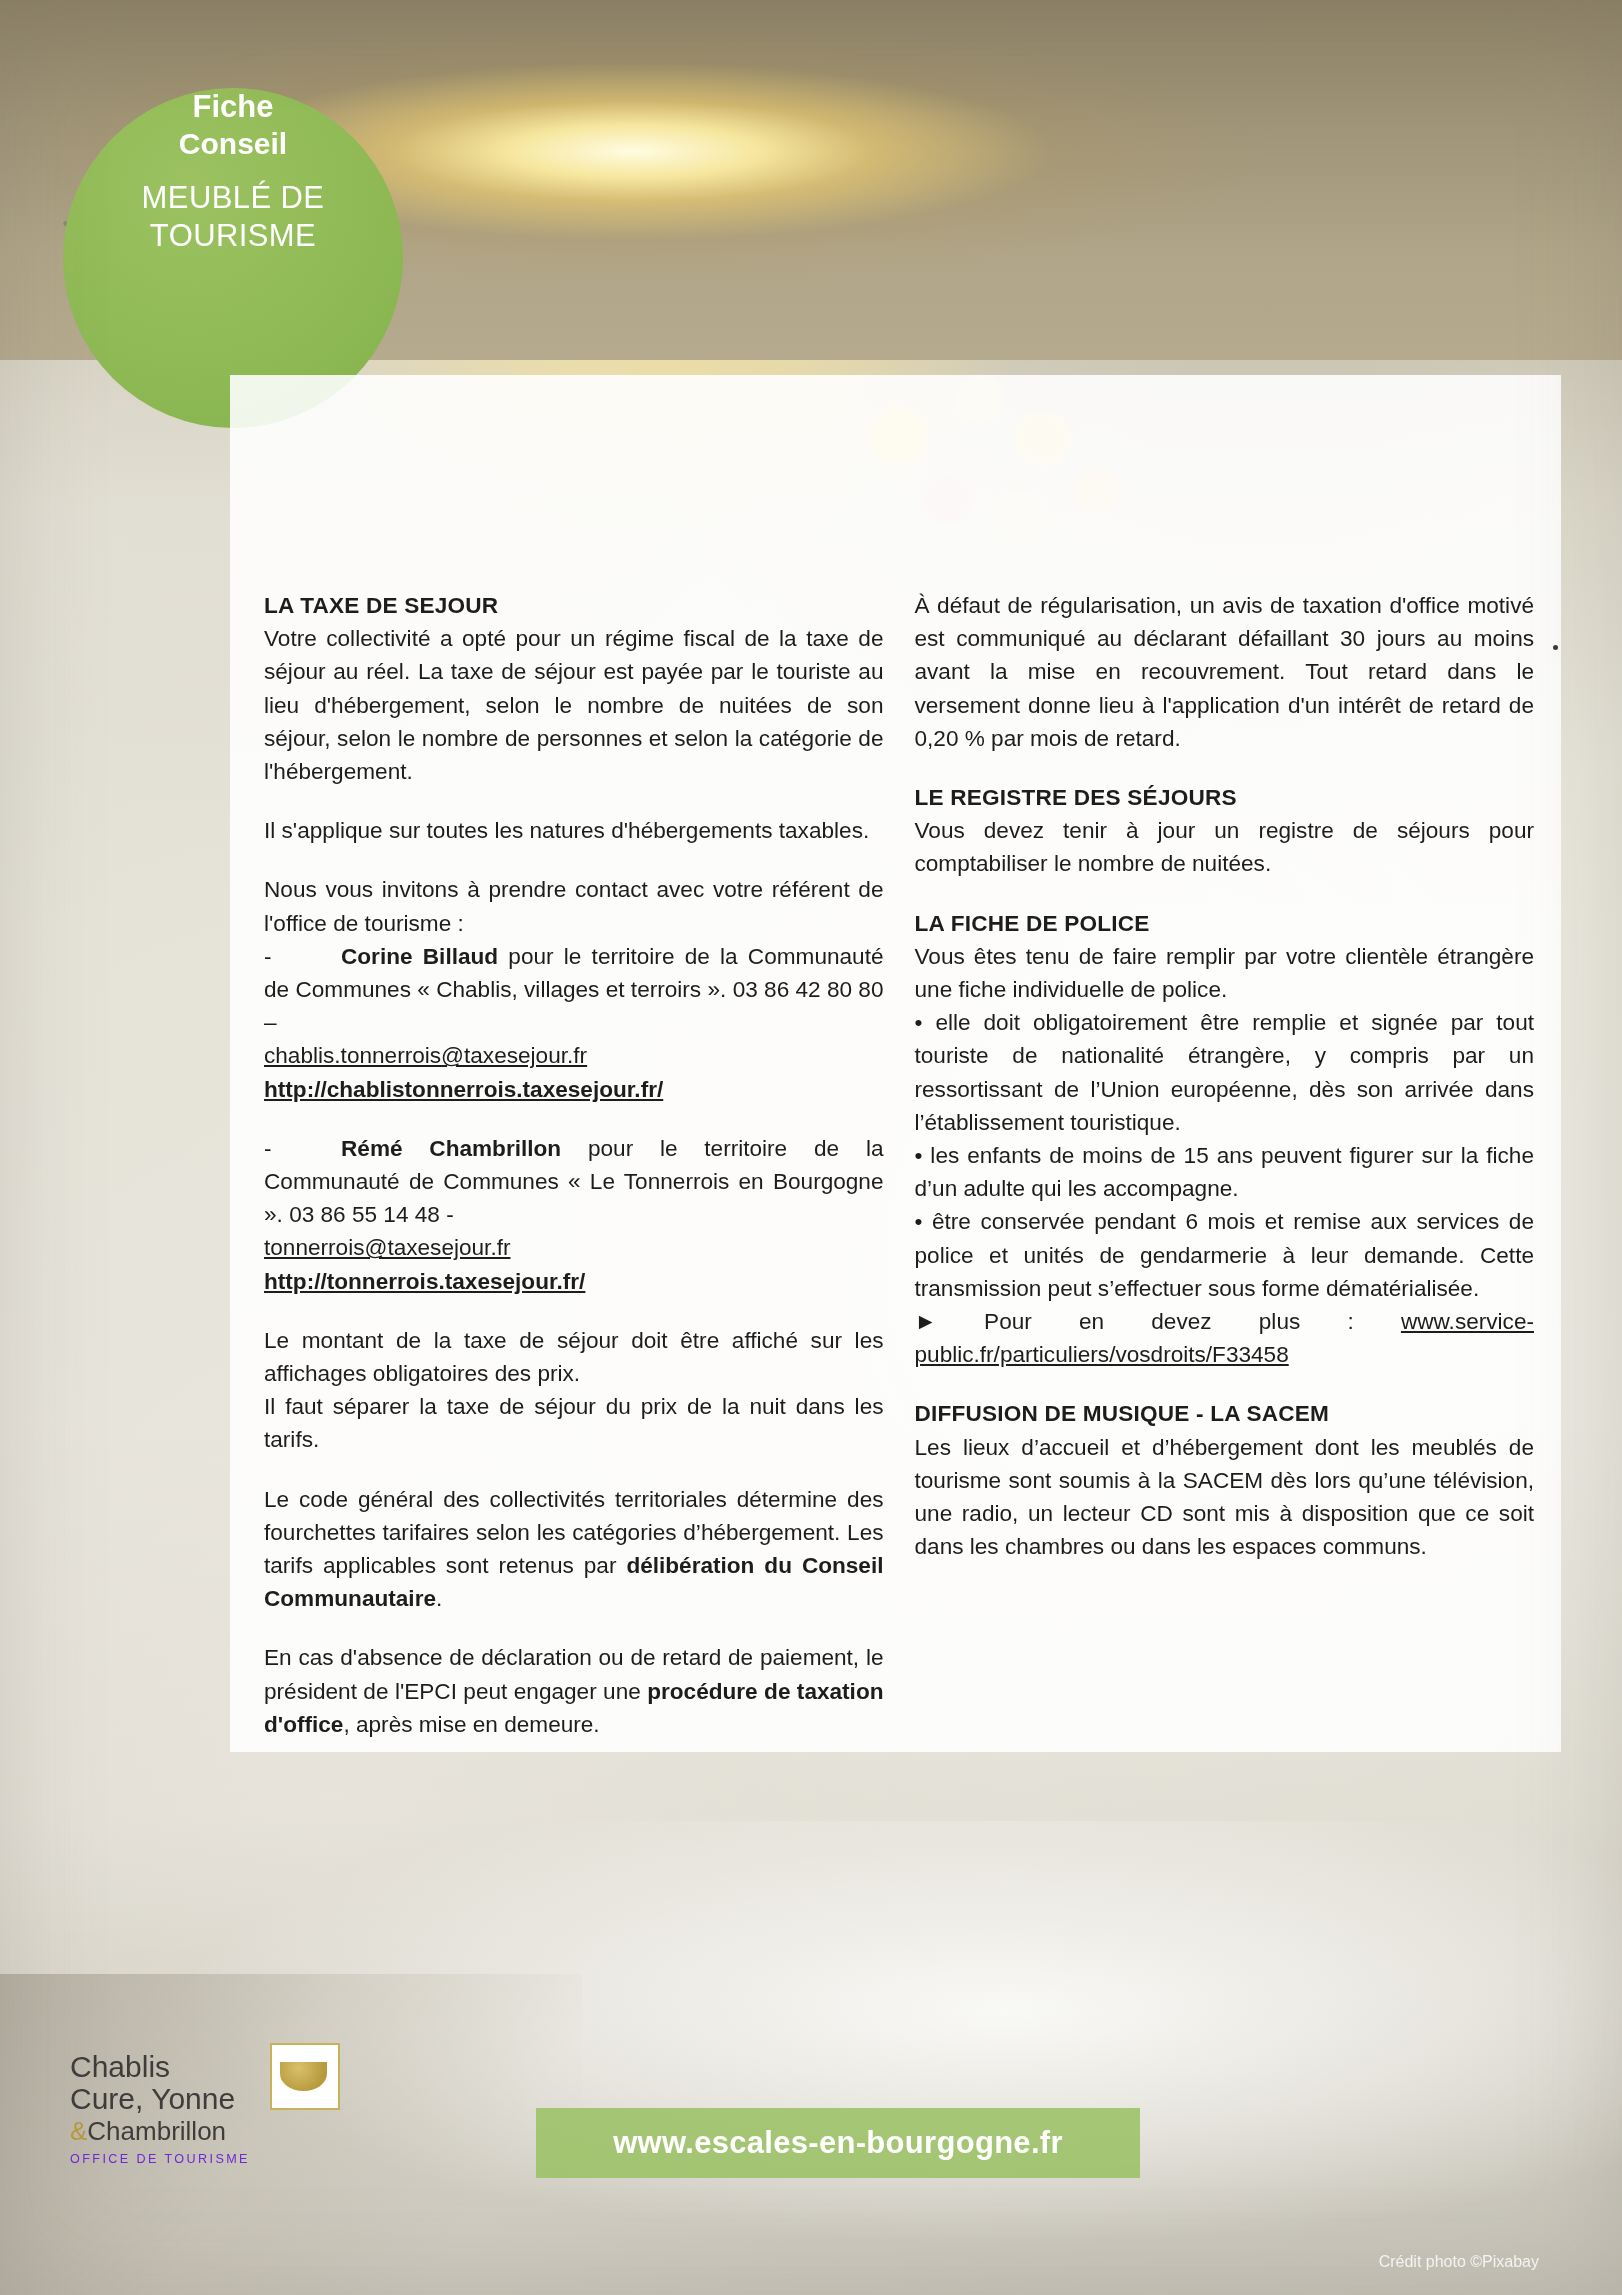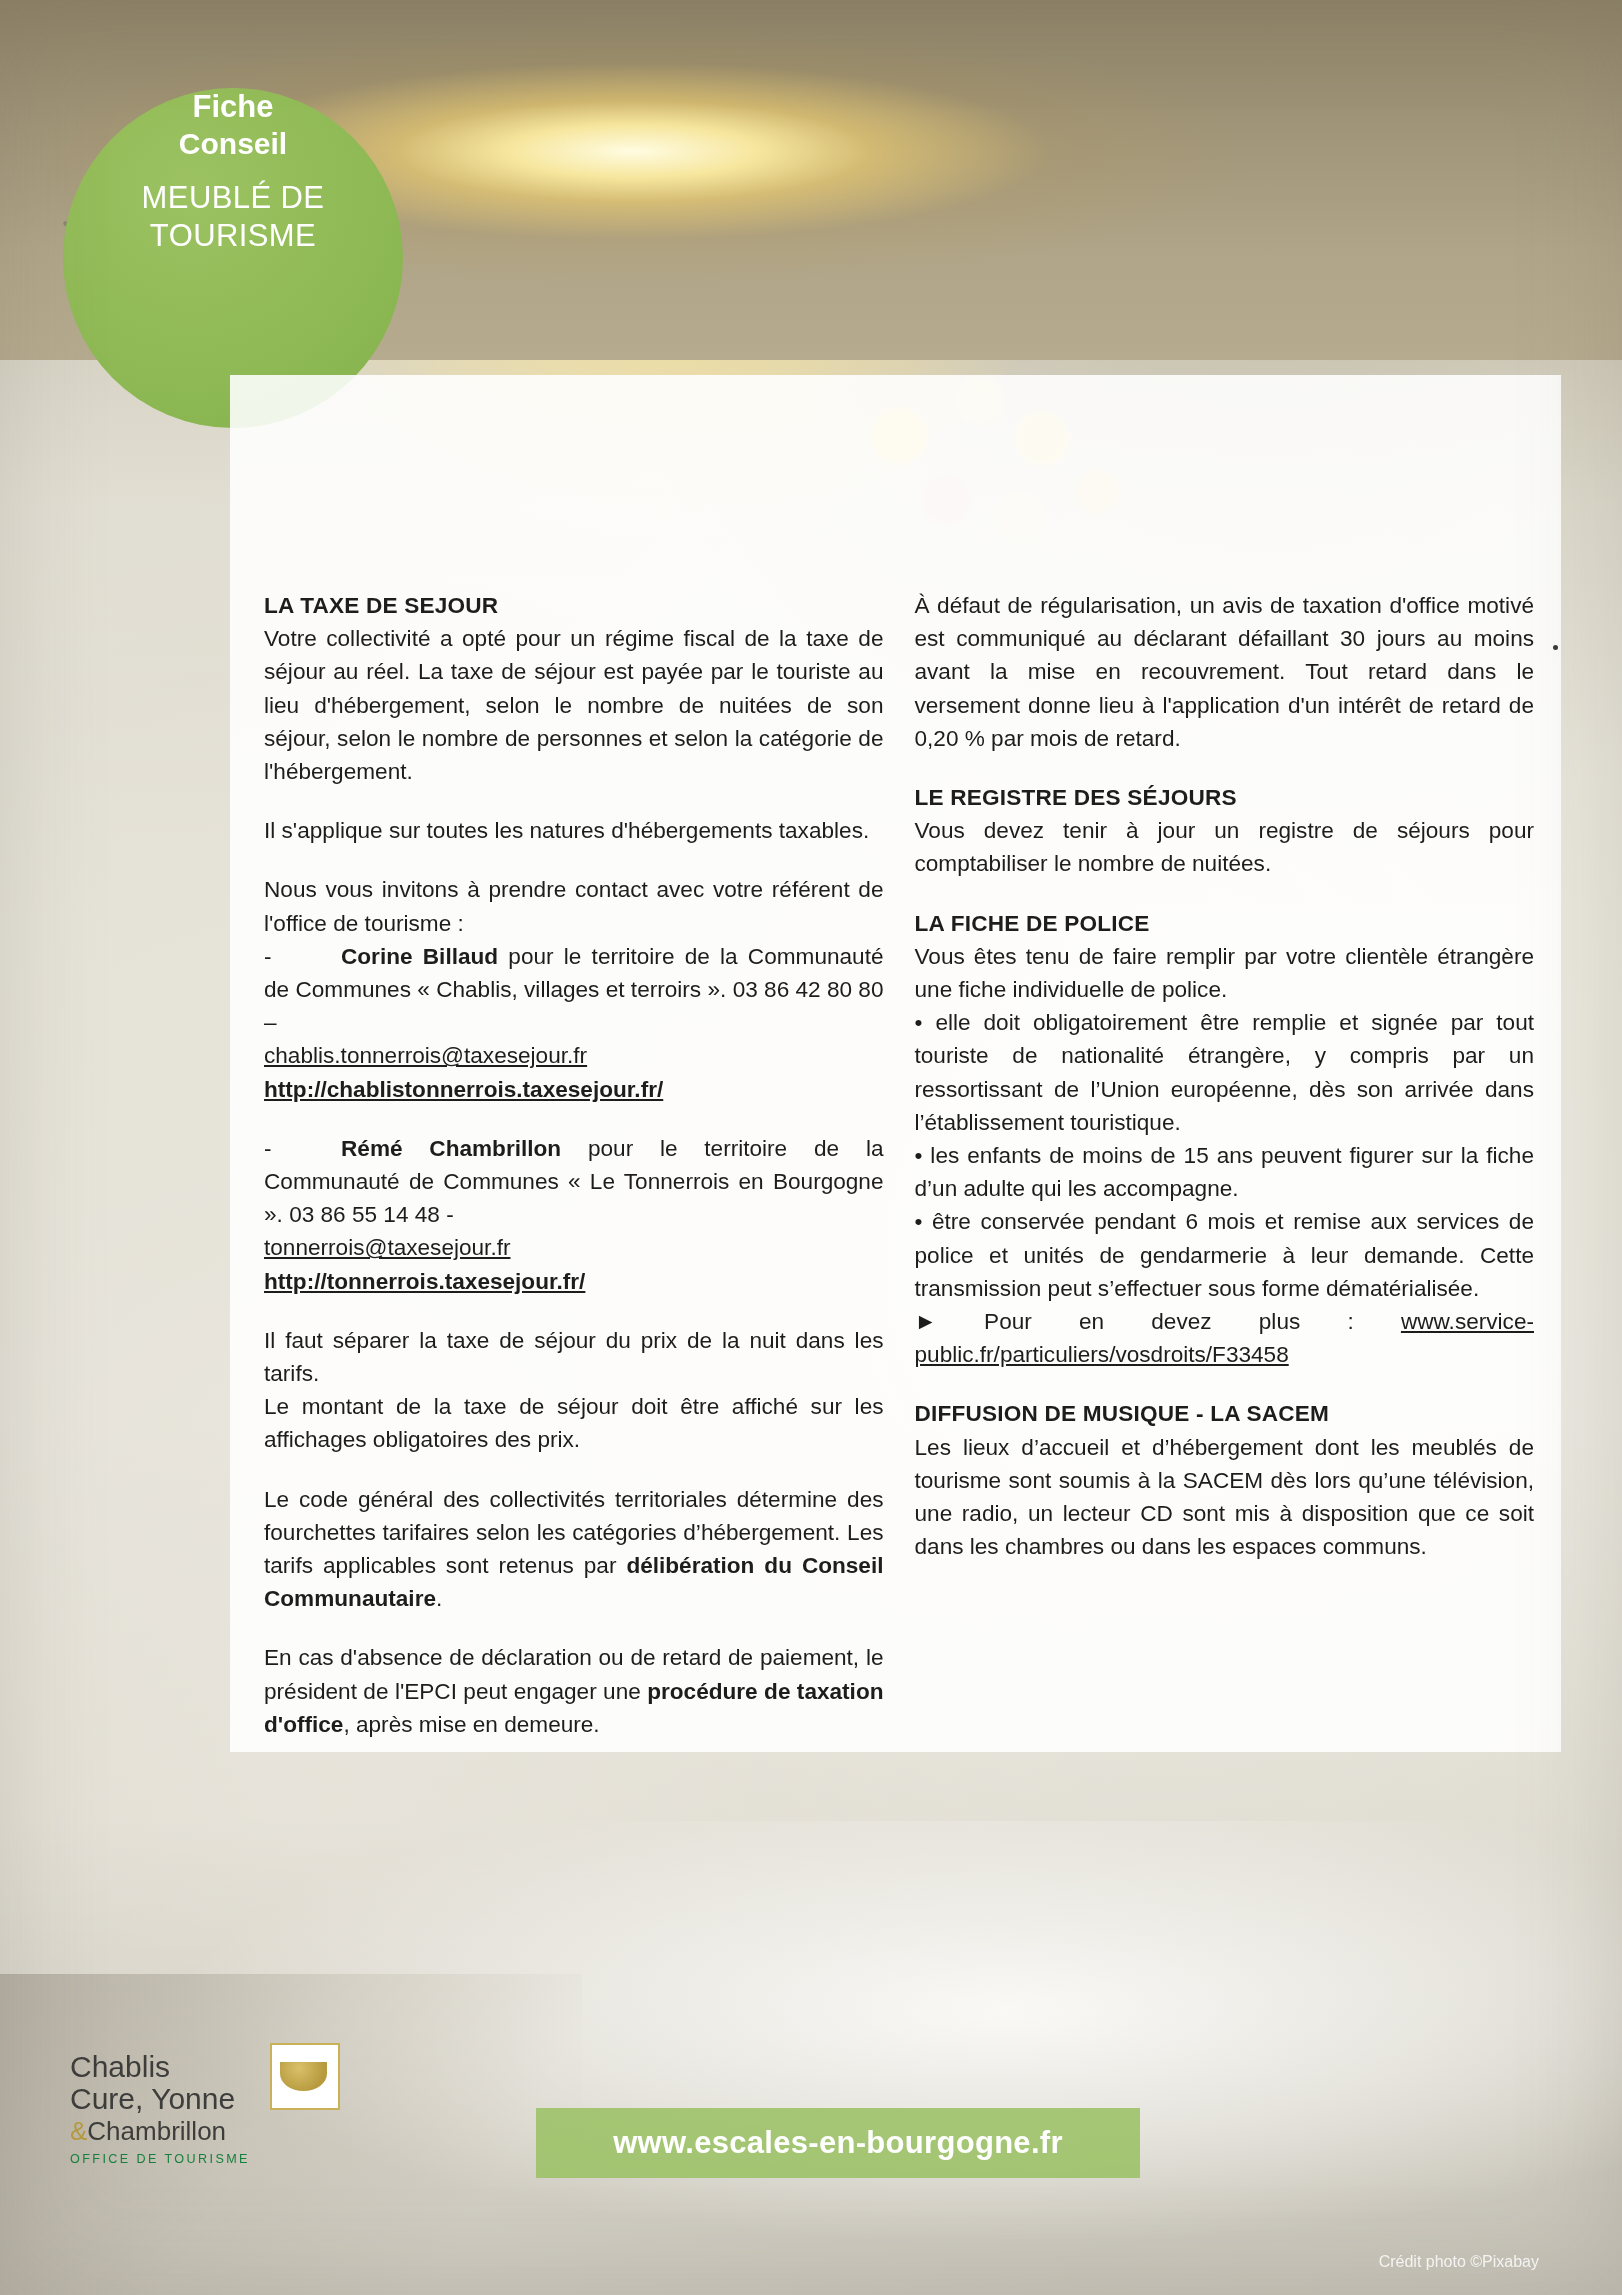--- a/index.html
+++ b/index.html
@@ -177,21 +177,21 @@
     line-height: 1.05;
     color: #3d3d3b;
   }
   .logo-name .small {
     font-size: 26px;
   }
   .logo-sub {
     margin-top: 6.1px;
     font-size: 12.6px;
     letter-spacing: 2.4px;
-    color: #15803d;
+    color: #6d28d9;
   }
   .logo-mark {
     position: absolute;
     left: 200px; top: -7.7px;
     width: 66px; height: 63px;
     border: 2.3px solid #c9b15a;
     background: #ffffff;
   }
   .logo-mark:after {
     content: "";
@@ -274,22 +274,22 @@
       <p class="dash-item"><span class="dash">-</span><span class="bold">Corine Billaud</span><span> pour le territoire de la Communauté de Communes « Chablis, villages et terroirs ».</span> <span>03   86   42   80   80   –</span></p>
       <p><a class="ulink" href="#">chablis.tonnerrois@taxesejour.fr</a></p>
       <p><a class="blink" href="#">http://chablistonnerrois.taxesejour.fr/</a></p>
 
       <div class="blank"></div>
       <p class="dash-item"><span class="dash">-</span><span class="bold">Rémé Chambrillon</span><span> pour le territoire de la Communauté de Communes « Le Tonnerrois en Bourgogne ».</span> <span>03  86  55  14  48  -</span></p>
       <p><a class="ulink" href="#">tonnerrois@taxesejour.fr</a></p>
       <p><a class="blink" href="#">http://tonnerrois.taxesejour.fr/</a></p>
 
       <div class="blank"></div>
+      <p>Le montant de la taxe de séjour doit être affiché sur les affichages obligatoires des prix.</p>
       <p>Il faut séparer la taxe de séjour du prix de la nuit dans les tarifs.</p>
-      <p>Le montant de la taxe de séjour doit être affiché sur les affichages obligatoires des prix.</p>
       <div class="blank"></div>
       <p><span>Le code général des collectivités territoriales détermine des fourchettes tarifaires selon les catégories d’hébergement. Les tarifs applicables sont retenus par </span><span class="bold">délibération du Conseil Communautaire</span><span>.</span></p>
       <div class="blank"></div>
       <p><span>En cas d'absence de déclaration ou de retard de paiement, le président de l'EPCI peut engager une </span><span class="bold">procédure de taxation d'office</span><span>, après mise en demeure.</span></p>
     </div>
 
     <div class="col">
       <p>À défaut de régularisation, un avis de taxation d'office motivé est communiqué au déclarant défaillant 30 jours au moins avant la mise en recouvrement. Tout retard dans le versement donne lieu à l'application d'un intérêt de retard de 0,20 % par mois de retard.</p>
       <div class="blank"></div>
       <h3 class="sec">LE REGISTRE DES SÉJOURS</h3>

